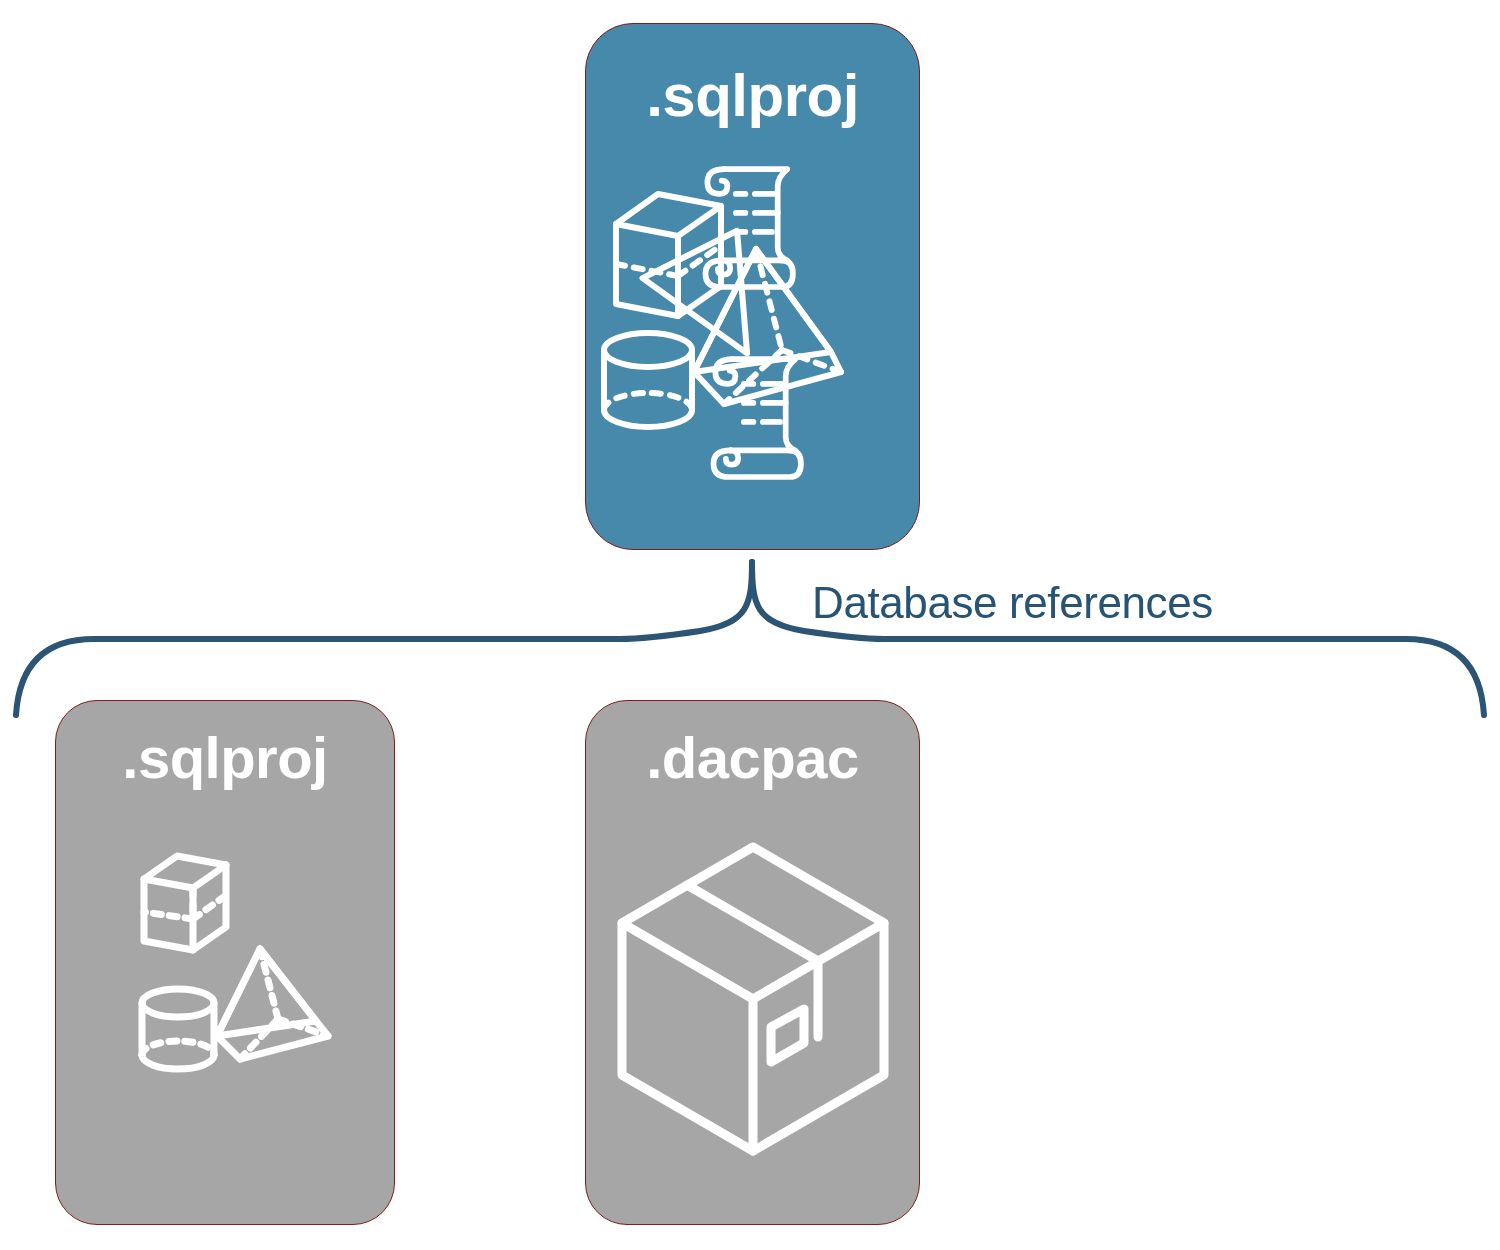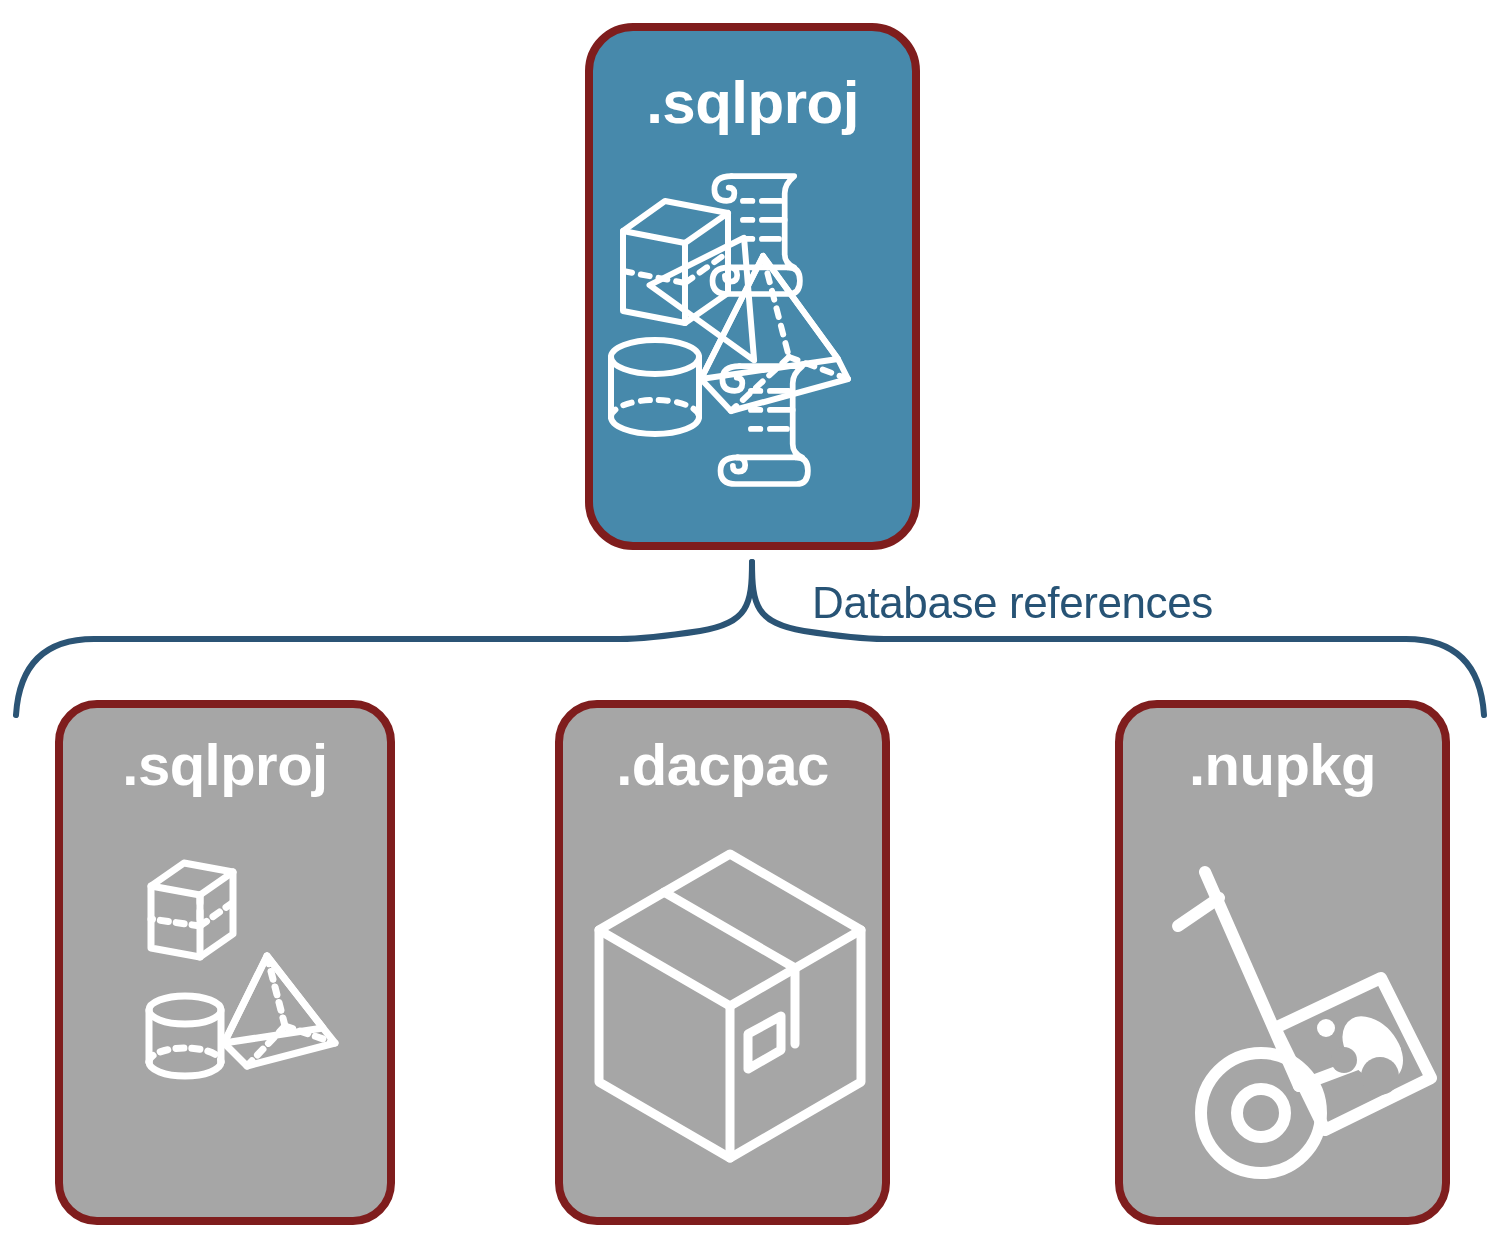--- a/index.html
+++ b/index.html
@@ -14,21 +14,21 @@
     position: relative;
     width: 1500px;
     height: 1250px;
     background: #ffffff;
     overflow: hidden;
   }
   .node {
     position: absolute;
     box-sizing: border-box;
     border-radius: 48px;
-    border: 8px solid #7f1d1d;
+    border: 1px solid #7f1d1d;
     display: flex;
     flex-direction: column;
     align-items: center;
   }
   .node.primary {
     background: #4789ab;
   }
   .node.secondary {
     background: #a6a6a6;
     border-radius: 42px;
@@ -53,21 +53,21 @@
   #node-root .icon-wrap {
     position: absolute;
     left: 0; top: 130px;
     width: 335px; height: 300px;
   }
   .node.secondary .node-title {
     font-size: 58px;
     margin-top: 28px;
   }
   #node-sqlproj { left: 55px;  top: 700px; width: 340px; height: 525px; }
-  #node-dacpac  { left: 555px; top: 700px; width: 335px; height: 525px; }
+  #node-dacpac  { left: 585px; top: 700px; width: 335px; height: 525px; }
   #node-nupkg   { left: 1115px;top: 700px; width: 335px; height: 525px; }
 
   .node.secondary .icon-wrap {
     position: absolute;
     left: 0;
     top: 130px;
     width: 100%;
     height: 380px;
   }
 
@@ -209,40 +209,14 @@
           <path d="M167 16 L298 92 L298 244 L167 320 L36 244 L36 92 Z"></path>
           <path d="M167 168 L167 320"></path>
           <path d="M36 92 L167 168 L298 92"></path>
           <path d="M101 54 L232 130 L232 206"></path>
           <path d="M185 196 L218 178 L218 212 L185 231 Z"></path>
         </g>
       </svg>
     </div>
   </div>
 
-  <div class="node secondary" id="node-nupkg">
-    <div class="node-title">.nupkg</div>
-    <div class="icon-wrap">
-      <svg viewBox="0 0 335 340" width="335" height="340" aria-hidden="true">
-        <g fill="none" stroke="#ffffff" stroke-width="12" stroke-linejoin="round" stroke-linecap="round">
-
-          <path d="M55 88 L96 60"></path>
-
-          <path d="M82 34 L176 248"></path>
-
-          <path d="M176 248 L272 212"></path>
-
-          <circle cx="138" cy="275" r="60"></circle>
-          <circle cx="138" cy="275" r="24"></circle>
-
-          <path d="M152 190 L258 140 L308 240 L202 292 Z"></path>
-        </g>
-        <g fill="#ffffff" stroke="none">
-          <path d="M222 188 q-6 12 2 28 q10 20 28 26 q16 6 24 -6 q8 -12 0 -30 q-10 -20 -28 -26 q-18 -6 -26 8 Z"></path>
-          <circle cx="203" cy="190" r="9" fill="#ffffff"></circle>
-          <circle cx="221" cy="222" r="13" fill="#a6a6a6"></circle>
-          <circle cx="257" cy="238" r="19" fill="#a6a6a6"></circle>
-        </g>
-      </svg>
-    </div>
-  </div>
 
 </div>
 
 </body></html>

